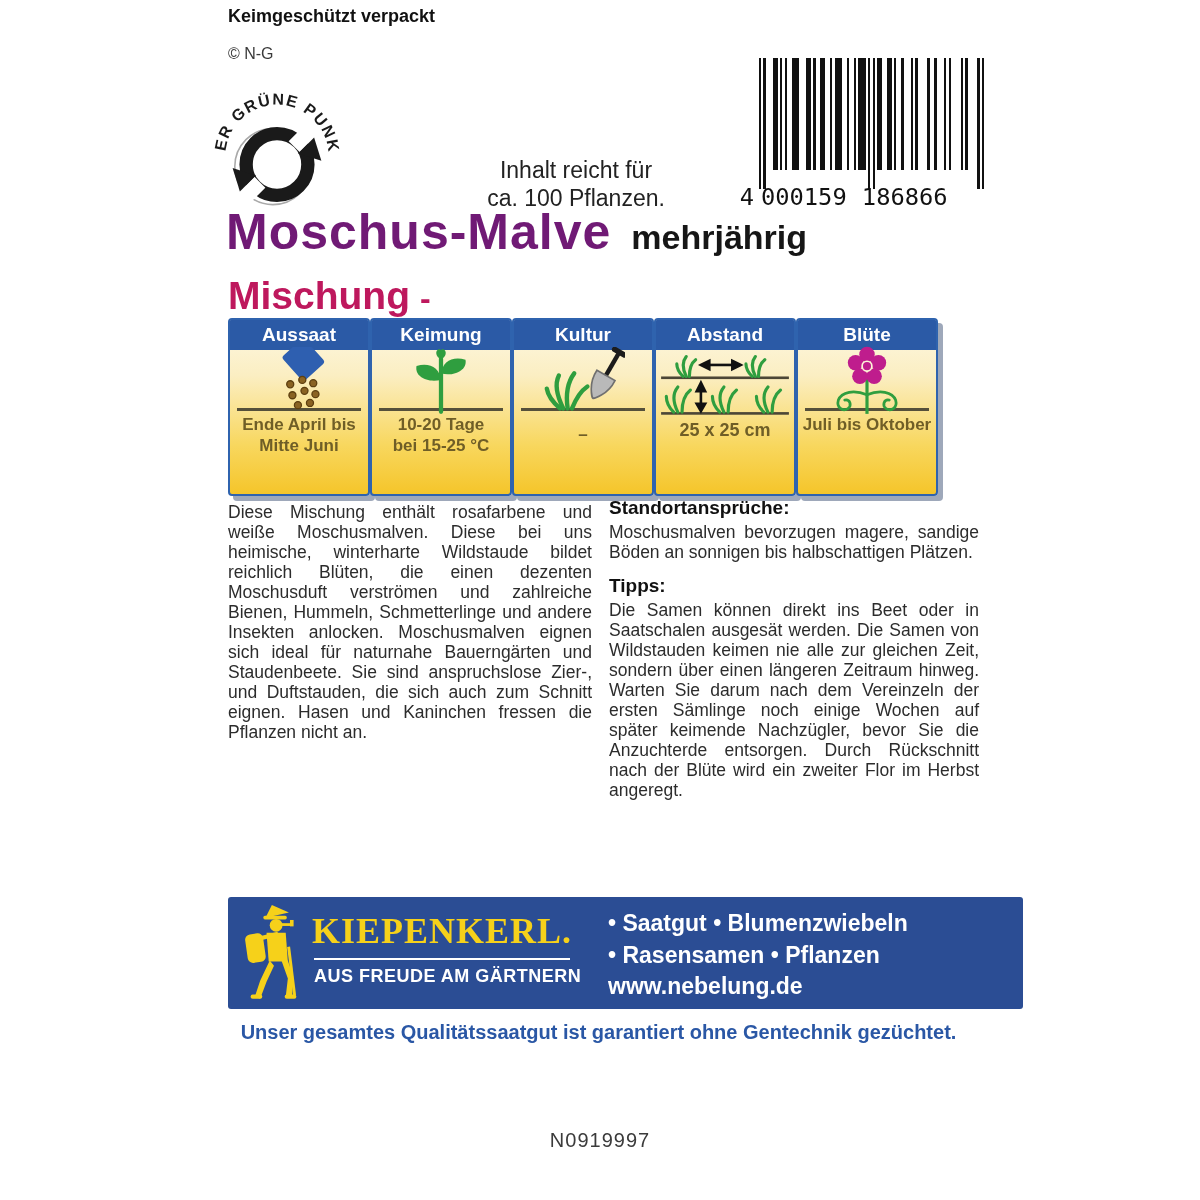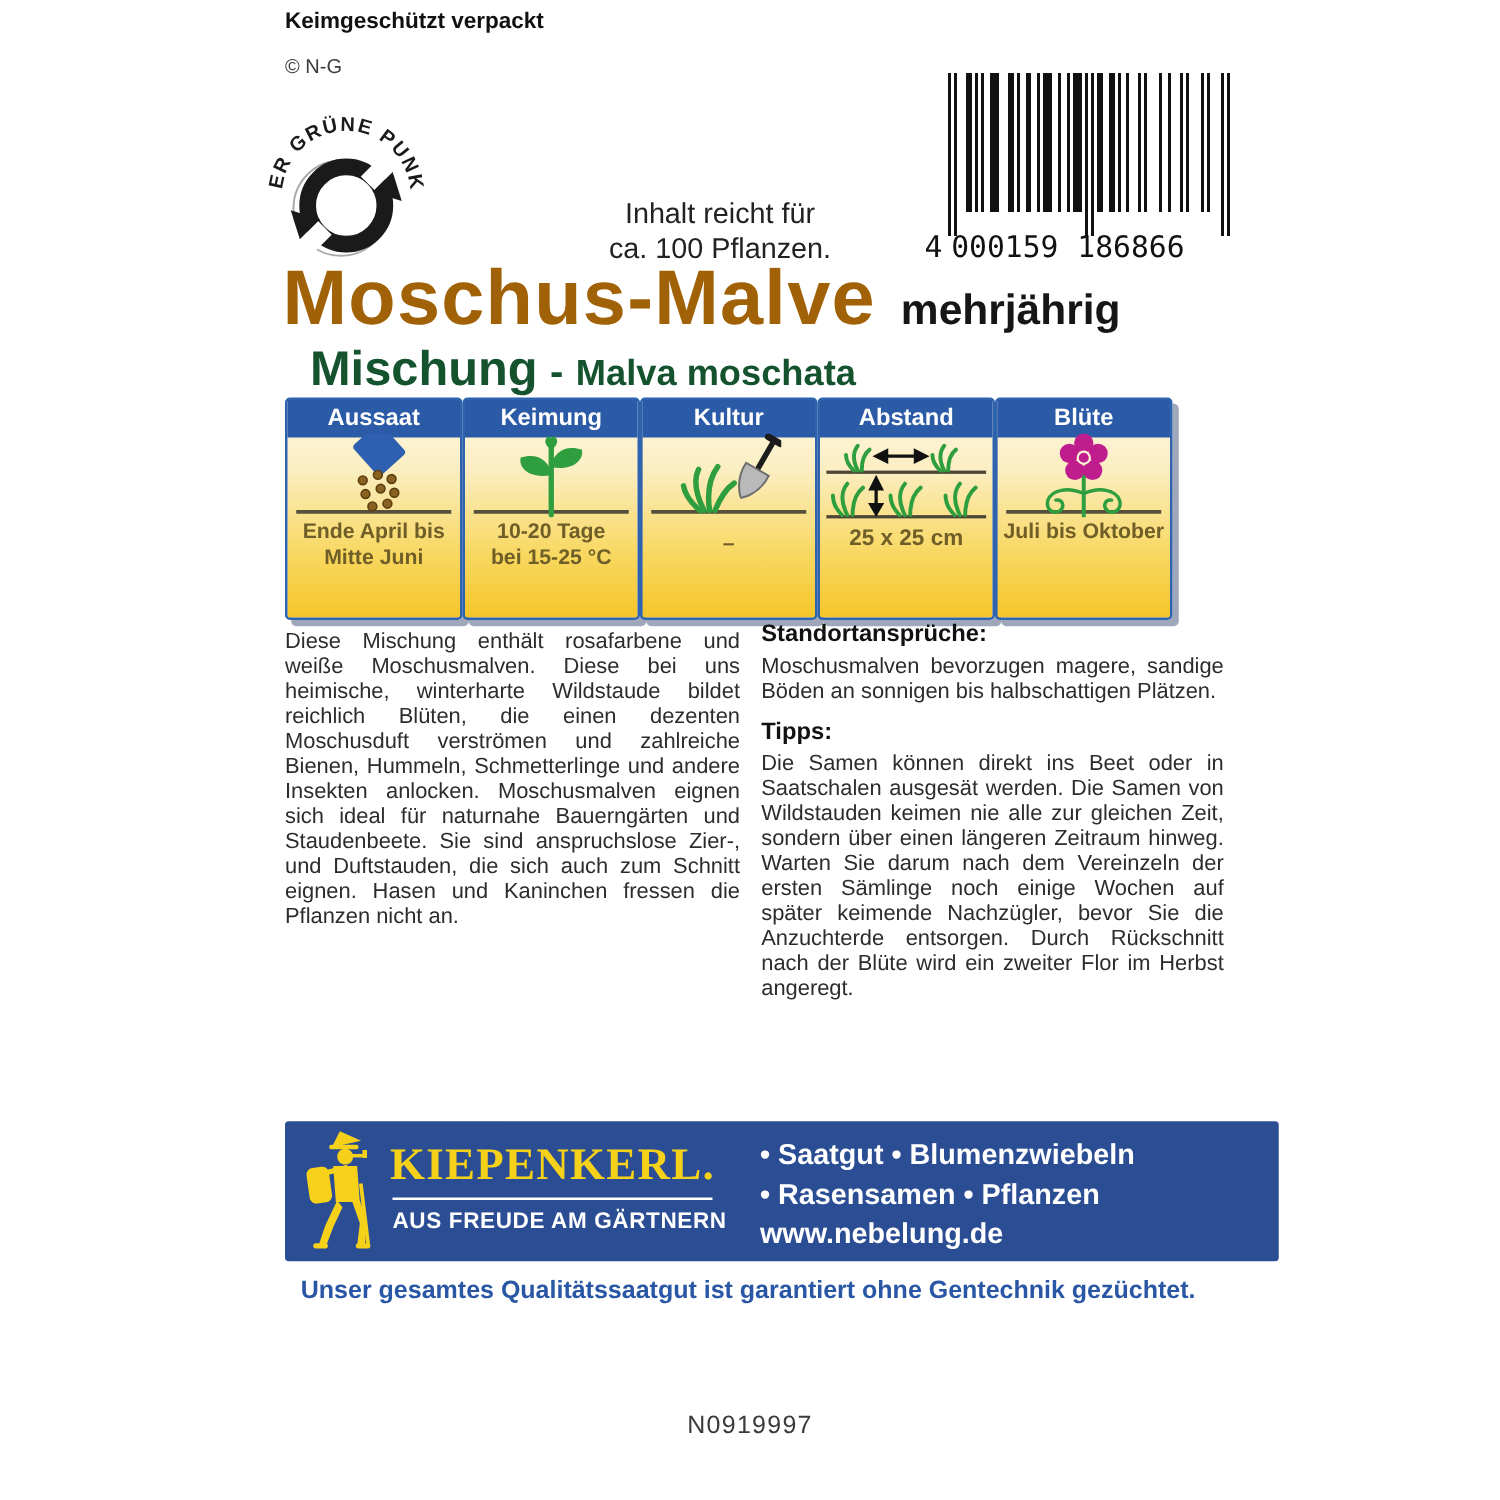--- a/index.html
+++ b/index.html
@@ -13,23 +13,23 @@
 
   .green-dot{left:211px;top:78px;width:132px;height:140px;}
 
   .content-note{left:438px;top:136px;width:276px;text-align:center;font-size:23px;line-height:28px;color:#222;margin-top:20px;}
 
   .barcode{left:733px;top:58px;width:258px;height:152px;}
   .barcode svg{width:100%;height:100%;shape-rendering:crispEdges;}
   .barcode text{font-family:"DejaVu Sans Mono",monospace;font-size:10px;fill:#111;shape-rendering:auto;}
 
   .title-line1{left:226px;top:203px;display:flex;align-items:baseline;white-space:nowrap;}
-  .title-main{font-size:62px;font-weight:bold;letter-spacing:1px;color:#a16207;}
+  .title-main{font-size:50px;font-weight:bold;letter-spacing:1px;color:#701a75;}
   .title-suffix{font-size:34px;font-weight:bold;margin-left:20px;color:#161616;}
-  .title-line2{left:228px;top:274px;display:flex;align-items:baseline;white-space:nowrap;color:#14532d;margin-left:20px;}
+  .title-line2{left:228px;top:274px;display:flex;align-items:baseline;white-space:nowrap;color:#be185d;}
   .sub-main{font-size:39px;font-weight:bold;}
   .sub-sep{font-size:32px;font-weight:bold;margin:0 10px;}
   .sub-latin{font-size:29px;font-weight:bold;}
 
   .boxes{left:228px;top:318px;display:flex;}
   .ibox{position:relative;width:138px;height:174px;border:2px solid #2f63ae;border-radius:4px;
         box-shadow:5px 5px 0 rgba(62,82,118,.5);
         background:linear-gradient(180deg,#fdf8e4 0%,#fbeec2 32%,#f8d75e 72%,#f5c52a 100%);}
   .ibox-header{height:30px;background:#2b5aa6;color:#fff;font-weight:bold;font-size:19px;text-align:center;line-height:30px;border-radius:1px 1px 0 0;}
   .ibox-divider{position:absolute;left:7px;right:7px;top:88px;height:2.5px;background:#55503a;}
@@ -141,21 +141,20 @@
     </svg>
   </div>
 
   <div class="abs title-line1">
     <span class="title-main">Moschus-Malve</span>
     <span class="title-suffix">mehrjährig</span>
   </div>
   <div class="abs title-line2">
     <span class="sub-main">Mischung</span>
     <span class="sub-sep">-</span>
-    <span class="sub-latin">Malva moschata</span>
   </div>
 
   <div class="abs boxes">
 
     <div class="ibox">
       <div class="ibox-header">Aussaat</div>
       <div class="ibox-divider"></div>
       <div class="ibox-icon">
         <svg viewBox="0 0 70 62" width="80" height="68">
           <rect x="26" y="-4" width="27" height="30" rx="3" fill="#2e5fb0" transform="rotate(-42 40 12)"></rect>

